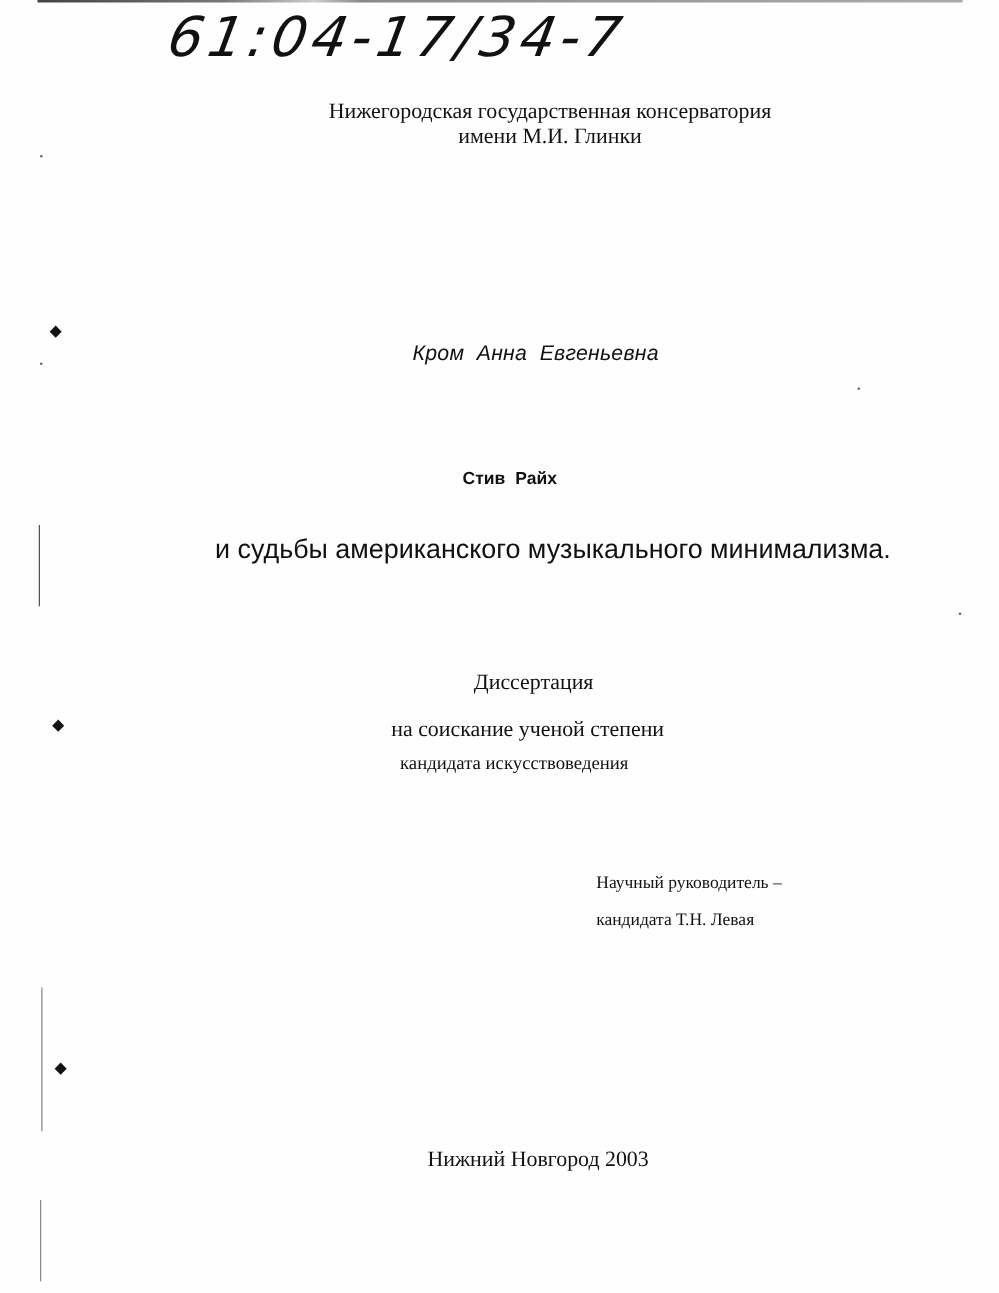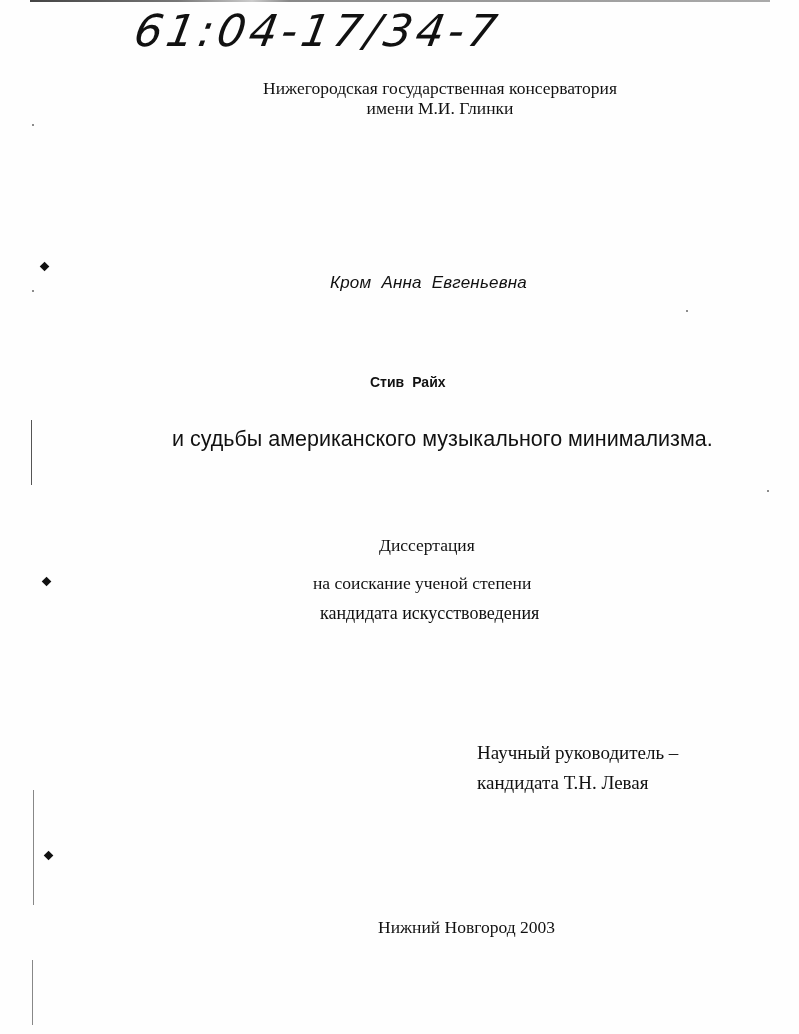--- a/index.html
+++ b/index.html
@@ -12,23 +12,23 @@
     .handwritten { left: 135px; top: 5px; font-family: "DejaVu Sans", sans-serif; font-style: italic; font-size: 44px; letter-spacing: 4px; color: #111; transform: skewX(-10deg); font-weight: 300; }
     .institution { left: 255px; top: 78px; width: 370px; text-align: center; font-size: 17.5px; line-height: 20px; }
     .department { left: 322px; top: 150px; font-size: 17.5px; }
     .author { left: 330px; top: 273px; font-size: 17px; letter-spacing: 0.2px; font-style: italic; }
     .author span { margin-right: 10px; }
     .title1 { left: 370px; top: 374px; font-size: 14px; font-weight: bold; }
     .title1 span { margin-right: 8px; }
     .title2 { left: 172px; top: 427px; font-size: 21.5px; }
     .diss { left: 379px; top: 535px; font-size: 17.5px; }
     .degree1 { left: 313px; top: 573px; font-size: 17.5px; }
-    .degree2 { left: 320px; top: 603px; font-size: 18px; }
-    .supervisor { left: 477px; top: 738px; font-size: 19px; line-height: 30px; }
-    .city { left: 342px; top: 917px; font-size: 17.5px; margin-left: 36px; }
+    .degree2 { left: 320px; top: 603px; font-size: 15px; }
+    .supervisor { left: 477px; top: 692px; font-size: 14px; line-height: 30px; }
+    .city { left: 342px; top: 917px; font-size: 17.5px; }
     .mark { position: absolute; color: #111; font-family: "DejaVu Sans", sans-serif; font-weight: bold; }
     .vline { position: absolute; background: #555; width: 1px; }
     .speck { position: absolute; width: 2px; height: 2px; background: #666; border-radius: 1px; }
   </style>
 </head>
 <body>
 
 <div class="page">
   <div class="top-edge"></div>
 

